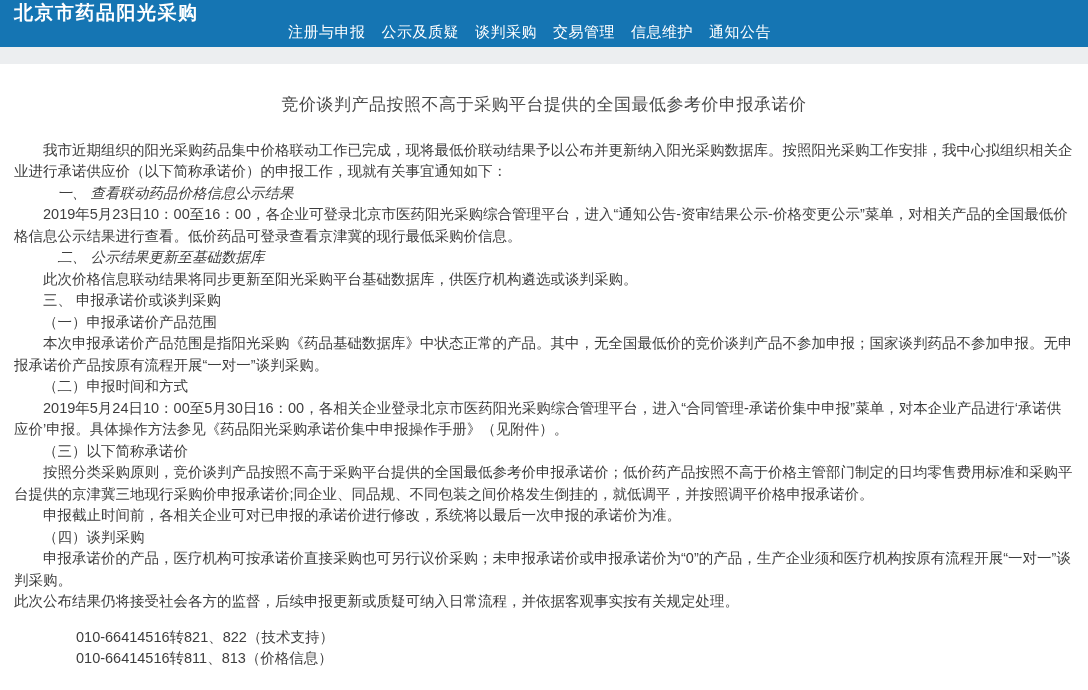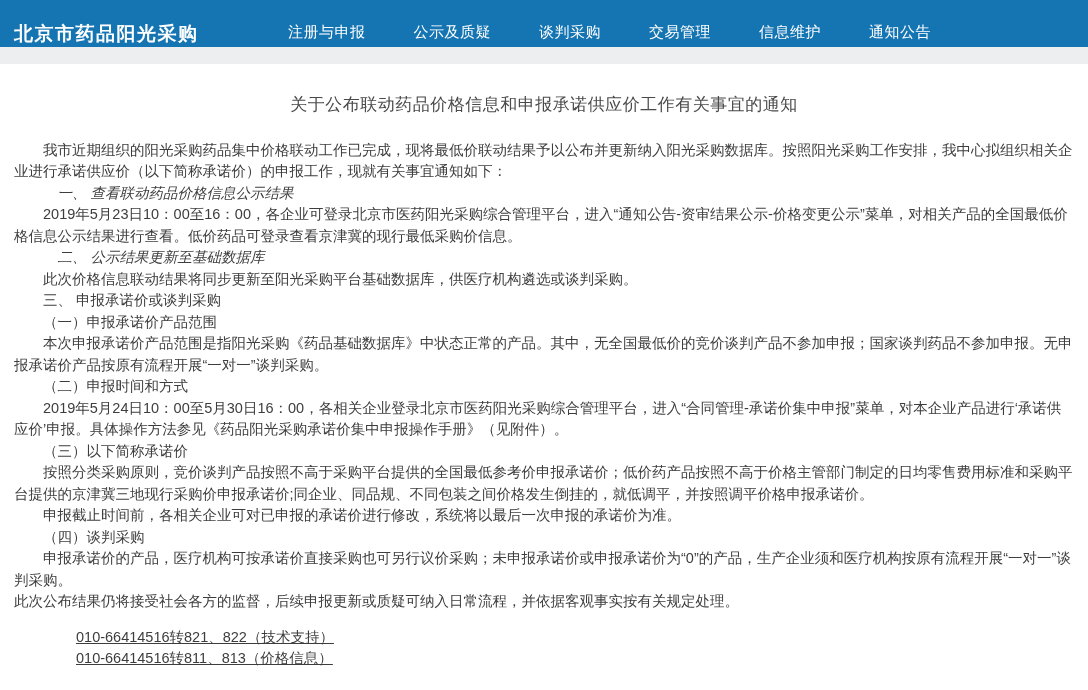--- a/index.html
+++ b/index.html
@@ -15,39 +15,39 @@
     background: #ffffff;
     position: relative;
     overflow: hidden;
   }
   
   .topbar {
     height: 47px;
     background: #1575b3;
     position: relative;
     display: flex;
-    align-items: flex-end;
+    align-items: flex-start;
   }
   .brand {
     color: #ffffff;
     font-weight: bold;
     font-size: 19px;
     letter-spacing: 1.5px;
     margin-left: 14px;
     cursor: pointer;
     white-space: nowrap;
   }
   .nav {
     position: absolute;
     left: 288px;
     top: 0;
     height: 65px;
     display: flex;
     align-items: center;
-    gap: 48px;
+    gap: 16px;
   }
   .nav-item {
     color: #ffffff;
     font-size: 15px;
     letter-spacing: 0.5px;
     cursor: pointer;
     text-decoration: none;
     white-space: nowrap;
   }
   .subbar {
@@ -69,21 +69,20 @@
     margin: 16px 0 24px 0;
     letter-spacing: 0.5px;
   }
   .p { margin: 0; }
   .indent0 { text-indent: 0; }
   .indent2 { text-indent: 2em; }
   .indent3 { text-indent: 3em; font-style: italic; }
   .contacts {
     margin-top: 14px;
     padding-left: 62px;
-    text-decoration: underline;
   }
   .contacts .p { margin: 0; }
 </style>
 </head>
 <body>
 
 <div class="page">
 
   <header class="topbar">
     <div class="brand">北京市药品阳光采购</div>
@@ -93,21 +92,21 @@
       <a class="nav-item">谈判采购</a>
       <a class="nav-item">交易管理</a>
       <a class="nav-item">信息维护</a>
       <a class="nav-item">通知公告</a>
     </nav>
   </header>
 
   <div class="subbar"></div>
 
   <main class="doc">
-    <h1 class="doc-title">关于公布联动药品价格信息和申报承诺供应价工作有关事宜的通知</h1>
+    <h1 class="doc-title">竞价谈判产品按照不高于采购平台提供的全国最低参考价申报承诺价</h1>
 
 
     <p class="p indent2">我市近期组织的阳光采购药品集中价格联动工作已完成，现将最低价联动结果予以公布并更新纳入阳光采购数据库。按照阳光采购工作安排，我中心拟组织相关企业进行承诺供应价（以下简称承诺价）的申报工作，现就有关事宜通知如下：</p>
     <p class="p indent3">一、 查看联动药品价格信息公示结果</p>
     <p class="p indent2">2019年5月23日10：00至16：00，各企业可登录北京市医药阳光采购综合管理平台，进入“通知公告-资审结果公示-价格变更公示”菜单，对相关产品的全国最低价格信息公示结果进行查看。低价药品可登录查看京津冀的现行最低采购价信息。</p>
     <p class="p indent3">二、 公示结果更新至基础数据库</p>
     <p class="p indent2">此次价格信息联动结果将同步更新至阳光采购平台基础数据库，供医疗机构遴选或谈判采购。</p>
     <p class="p indent2">三、 申报承诺价或谈判采购</p>
     <p class="p indent2">（一）申报承诺价产品范围</p>
     <p class="p indent2">本次申报承诺价产品范围是指阳光采购《药品基础数据库》中状态正常的产品。其中，无全国最低价的竞价谈判产品不参加申报；国家谈判药品不参加申报。无申报承诺价产品按原有流程开展“一对一”谈判采购。</p>

